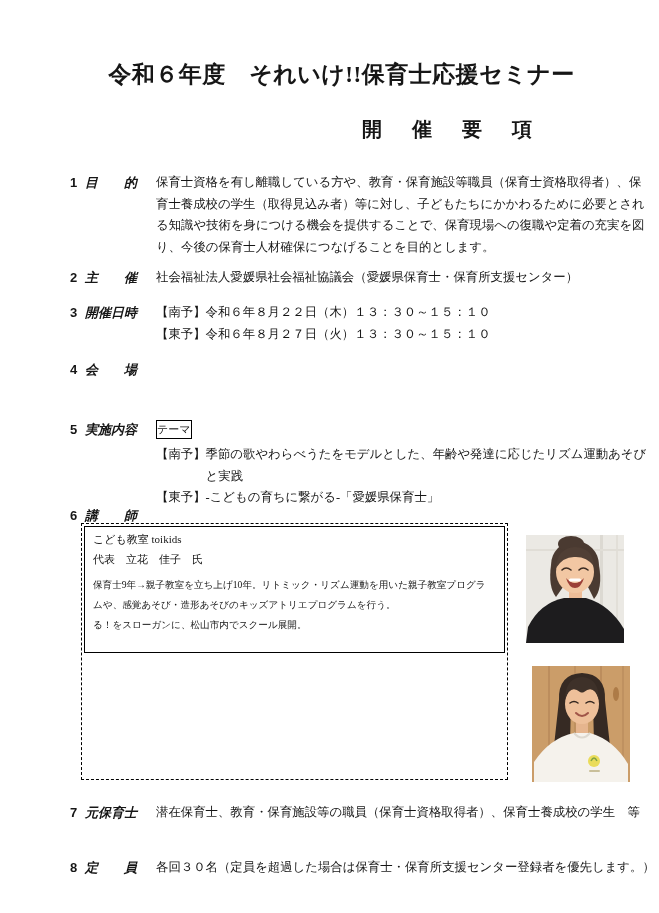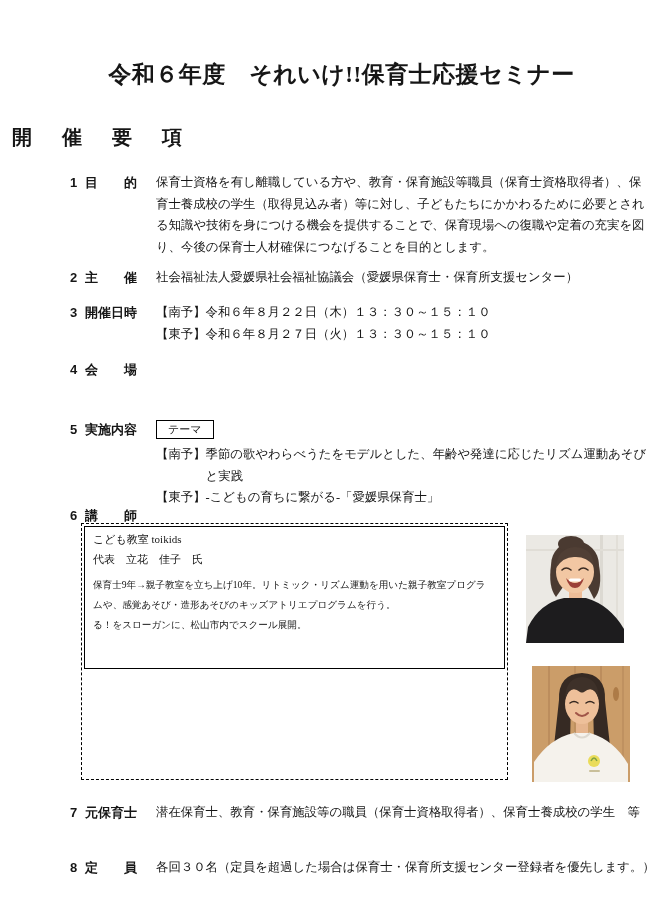--- a/index.html
+++ b/index.html
@@ -7,37 +7,37 @@
     position:relative;width:659px;height:913px;background:#ffffff;
     font-family:"Liberation Serif","DejaVu Serif",serif;color:#161616;
     overflow:hidden;
     margin-left:12px;
   }
   .doc-title{
     position:absolute;top:59px;left:0;width:659px;text-align:center;
     font-size:23px;font-weight:bold;letter-spacing:0.5px;white-space:pre;
   }
   .doc-subtitle{
-    position:absolute;top:124px;left:0;width:525px;text-align:left;
+    position:absolute;top:116px;left:0;width:525px;text-align:right;
     font-size:20px;font-weight:bold;letter-spacing:5px;white-space:pre;
   }
   .row{position:absolute;left:0;width:659px;}
   .num{
     position:absolute;left:58px;top:0;font-weight:bold;font-size:13px;
     font-family:"Liberation Sans","DejaVu Sans",sans-serif;line-height:21.5px;
   }
   .slabel{
     position:absolute;left:73px;top:0;font-weight:bold;font-size:13px;
-    font-family:"Liberation Sans","DejaVu Sans",sans-serif;line-height:21.5px;white-space:pre;
+    font-family:"Liberation Sans","DejaVu Sans",sans-serif;line-height:21.5px;white-space:pre;font-style:italic;
   }
   .content{margin-left:144px;font-size:12.4px;}
   .content .line{line-height:21.5px;white-space:pre;}
   .theme-box{
     position:absolute;left:144px;top:420px;border:1px solid #000;
-    padding:0 11px;font-size:11px;line-height:17px;height:17px;white-space:pre;
+    padding:0 0;font-size:11px;line-height:17px;height:17px;white-space:pre;
   }
   .lect-outer{
     position:absolute;left:69px;top:523px;width:427px;height:257px;
     border:1px dashed #000;padding:2px;box-sizing:border-box;
   }
   .lect-cell{
     border:1px solid #000;box-sizing:border-box;width:421px;
     padding:2px 8px 0 8px;overflow:hidden;background:#fff;
   }
   .lect-cell .org{font-size:11px;line-height:20px;white-space:pre;}
@@ -100,21 +100,21 @@
       <div class="line">【東予】-こどもの育ちに繋がる-「愛媛県保育士」</div>
     </div>
   </div>
 
   <div class="row" style="top:505px">
     <span class="num">6</span>
     <span class="slabel">講　　師</span>
   </div>
 
   <div class="lect-outer">
-    <div class="lect-cell" style="height:143px">
+    <div class="lect-cell" style="height:127px">
       <div class="org">こども教室 toikids</div>
       <div class="org">代表　立花　佳子　氏</div>
       <div class="spacer-a"></div>
       <div class="bio">保育士9年→親子教室を立ち上げ10年。リトミック・リズム運動を用いた親子教室プログラ</div>
       <div class="bio">ムや、感覚あそび・造形あそびのキッズアトリエプログラムを行う。</div>
       <div class="bio">る！をスローガンに、松山市内でスクール展開。</div>
     </div>
   </div>
 
   <span class="photo" style="left:514px;top:535px;width:98px;height:108px">

